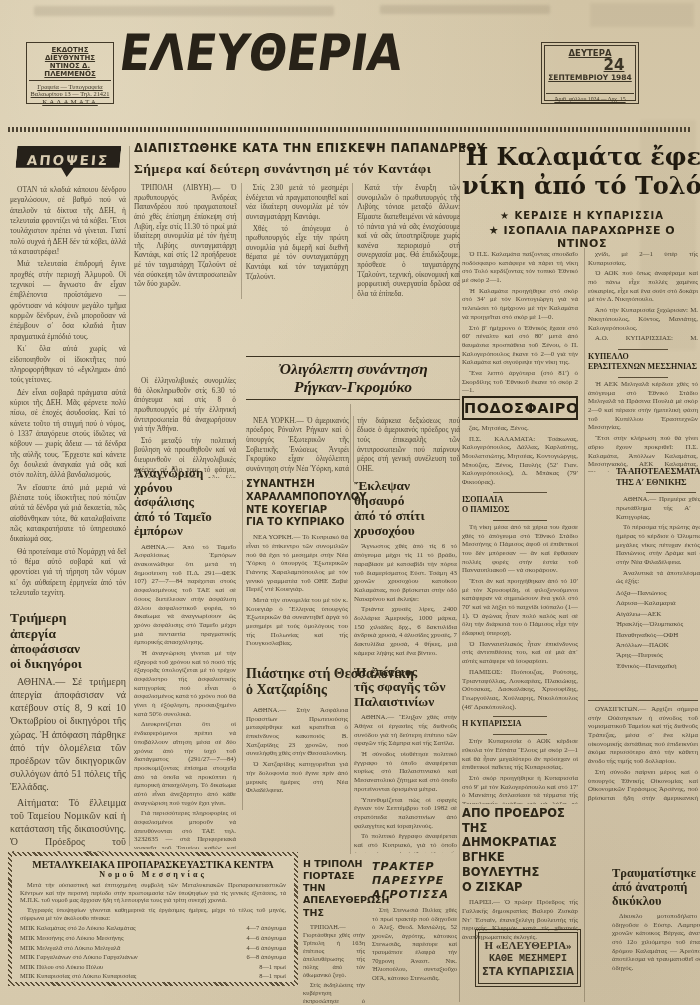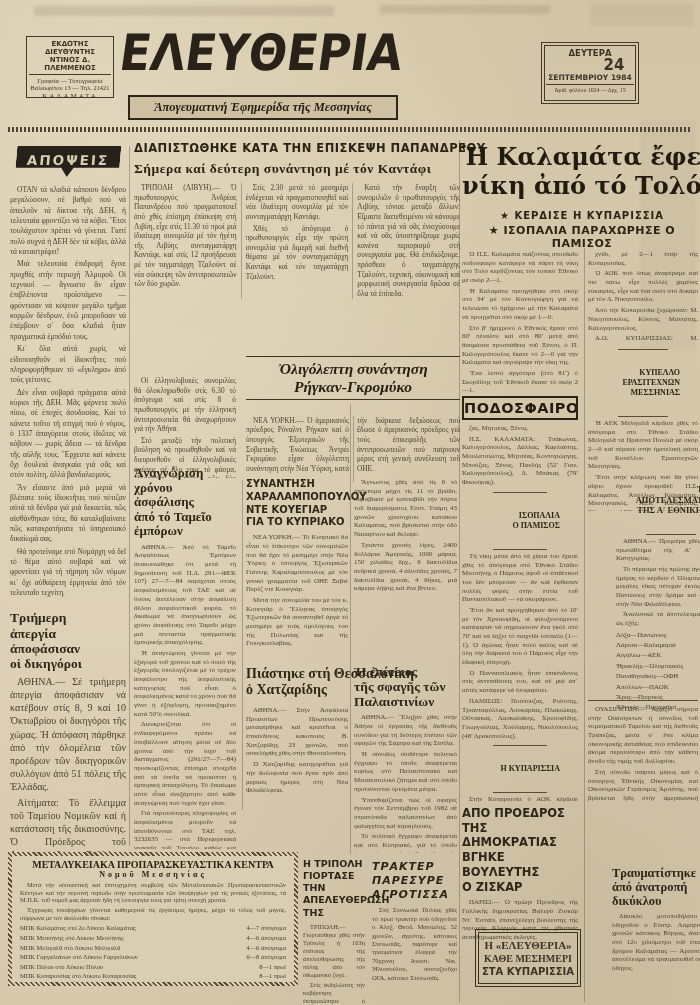--- a/index.html
+++ b/index.html
@@ -17,62 +17,59 @@
   .inner1{border:1px solid #433a29;}
   .body{font-size:7.3px;line-height:1.32;text-align:justify;color:#4a4232;}
   .body p{margin:0 0 2px;text-indent:7px;}
   .body.tight{font-size:6.9px;line-height:1.26;}
   .clip{overflow:hidden;}
   .shead{font-family:"Liberation Serif","DejaVu Serif",serif;font-weight:bold;color:#2d2718;
     line-height:1.12;white-space:pre-line;margin:0 0 4px;}
   .sanshead{font-family:"DejaVu Sans","Liberation Sans",sans-serif;font-weight:bold;color:#2d2718;
     line-height:1.28;white-space:pre-line;margin:0 0 4px;}
   .subrule{border:0;border-top:1px solid #5a4e38;width:46%;margin:5px auto 2px;}
-  .centerhead{text-align:right;font-weight:bold;color:#2d2718;line-height:1.25;white-space:pre-line;margin:18px;}
+  .centerhead{text-align:left;font-weight:bold;color:#2d2718;line-height:1.25;white-space:pre-line;margin:0;}
   .cols2{column-count:2;column-gap:8px;column-rule:1px solid rgba(92,80,58,.4);}
   .cols3{column-count:3;column-gap:9px;column-rule:1px solid rgba(92,80,58,.4);}
   .hl{display:inline-block;font-family:"DejaVu Sans","Liberation Sans",sans-serif;font-weight:900;
     color:#211b10;white-space:nowrap;transform-origin:left bottom;}
   .rrow{display:flex;justify-content:space-between;font-size:6.9px;line-height:1.5;color:#453d2d;}
   .rrow .sc{font-weight:bold;}
   .mpkframe{background:repeating-linear-gradient(45deg,#5d5038 0 1.6px,#d8cbb0 1.6px 3.6px);padding:4px;}
   .mpkinner{background:#d9cdb2;padding:3px 8px;height:100%;box-sizing:border-box;}
   .star{color:#2d2718;}
 </style>
 </head>
 <body>
 
 <div class="page">
 
   <div class="ghost" style="left:34px;top:6px;width:300px;height:10px;"></div>
   <div class="ghost" style="left:380px;top:5px;width:170px;height:9px;"></div>
   <div class="ghost" style="left:590px;top:3px;width:104px;height:24px;opacity:.5;"></div>
   <div class="ghost" style="left:640px;top:120px;width:56px;height:230px;opacity:.35;"></div>
 
-  <div class="abs box2" style="left:26px;top:36px;width:88px;height:62px;text-align:center;padding:3px 2px;box-sizing:border-box;">
+  <div class="abs box2" style="left:26px;top:42px;width:88px;height:62px;text-align:center;padding:3px 2px;box-sizing:border-box;text-decoration:underline;">
     <div style="font-size:7px;font-weight:bold;font-family:'DejaVu Sans',sans-serif;">ΕΚΔΟΤΗΣ ΔΙΕΥΘΥΝΤΗΣ</div>
     <div style="font-size:7px;font-weight:bold;font-family:'DejaVu Sans',sans-serif;border-bottom:1px solid #433a29;padding-bottom:2px;margin-bottom:2px;">ΝΤΙΝΟΣ Δ. ΠΛΕΜΜΕΝΟΣ</div>
     <div style="font-size:6.4px;">Γραφεία — Τυπογραφεία</div>
     <div style="font-size:6.4px;">Βαλαωρίτου 13 — Τηλ. 21421</div>
     <div style="font-size:7px;letter-spacing:2px;margin-top:1px;">ΚΑΛΑΜΑΤΑ</div>
   </div>
 
   <div class="abs" style="left:120px;top:26px;width:306px;height:66px;">
     <span style="display:inline-block;font-family:'DejaVu Sans','Liberation Sans',sans-serif;font-weight:900;font-size:50px;line-height:1.1;color:#282218;white-space:nowrap;transform:skewX(-8deg) scaleX(.9);transform-origin:left center;">ΕΛΕΥΘΕΡΙΑ</span>
   </div>
 
-  <div class="abs" style="left:128px;top:95px;width:262px;border:2px solid #2e2719;background:#cfc0a1;text-align:center;padding:3px 2px;font-style:italic;font-weight:bold;font-size:12.5px;color:#272014;">
-    <span>Ἀπογευματινή Ἐφημερίδα τῆς Μεσσηνίας</span>
-  </div>
-
-  <div class="abs box2" style="left:541px;top:42px;width:98px;height:62px;padding:2px;box-sizing:border-box;">
+
+  <div class="abs box2" style="left:541px;top:42px;width:98px;height:62px;padding:2px;box-sizing:border-box;text-decoration:underline;">
     <div class="inner1" style="height:100%;box-sizing:border-box;text-align:center;padding:2px 1px;font-family:'DejaVu Sans',sans-serif;">
       <div style="font-size:8.5px;font-weight:bold;">ΔΕΥΤΕΡΑ</div>
       <div style="font-size:15px;font-weight:900;line-height:1;margin-left:48px;">24</div>
-      <div style="font-size:7.5px;font-weight:bold;border-bottom:1px solid #433a29;padding-bottom:2px;margin-bottom:2px;">ΣΕΠΤΕΜΒΡΙΟΥ 1984</div>
+      <div style="font-size:7.5px;font-weight:bold;border-bottom:1px solid #433a29;padding-bottom:11px;margin-bottom:2px;">ΣΕΠΤΕΜΒΡΙΟΥ 1984</div>
       <div style="font-size:5.8px;font-family:'Liberation Serif',serif;">Ἀριθ. φύλλου 1024 — Δρχ. 15</div>
     </div>
   </div>
 
   <div class="sep" style="left:8px;top:127px;width:684px;"></div>
 
   <div class="vr" style="left:129px;top:146px;height:700px;"></div>
   <div class="vr" style="left:459px;top:140px;height:862px;"></div>
   <div class="vr" style="left:584px;top:248px;height:754px;"></div>
   <div class="vr" style="left:242px;top:480px;height:330px;"></div>
@@ -151,20 +148,24 @@
   <div class="abs" style="left:246px;top:666px;width:210px;">
     <h3 class="shead" style="font-size:14px;">Πιάστηκε στή Θεσσαλονίκη
 ὁ Χατζαρίδης</h3>
   </div>
   <div class="abs body tight clip" style="left:246px;top:706px;width:102px;height:130px;">
       <p>ΑΘΗΝΑ.— Στήν Ἀσφάλεια Προαστίων Πρωτευούσης μεταφέρθηκε καί κρατεῖται ὁ ἐπικίνδυνος κακοποιός Β. Χατζαρίδης 23 χρονῶν, πού συνελήφθη χθές στήν Θεσσαλονίκη.</p>
       <p>Ὁ Χατζαρίδης κατηγορεῖται γιά τήν δολοφονία πού ἔγινε πρίν ἀπό μερικές ἡμέρες στή Νέα Φιλαδέλφεια.</p>
     </div>
 
   <div class="abs" style="left:354px;top:478px;width:103px;">
+    <h3 class="shead" style="font-size:13.5px;">Ἔκλεψαν
+θησαυρό
+ἀπό τό σπίτι
+χρυσοχόου</h3>
     <div class="body tight">
         <p>Ἄγνωστος χθές ἀπό τίς 6 τό ἀπόγευμα μέχρι τίς 11 τό βράδυ, παραβίασε μέ κατσαβίδι τήν πόρτα τοῦ διαμερίσματος Εὐστ. Τσάμη 43 χρονῶν χρυσοχόου κατοίκου Καλαμάτας, πού βρίσκεται στήν ὁδό Ναυαρίνου καί ἔκλεψε:</p>
         <p>Τριάντα χρυσές λίρες, 2400 δολλάρια Ἀμερικῆς, 1000 μάρκα, 150 χιλιάδες δρχ., 6 δακτυλίδια ἀνδρικά χρυσά, 4 ἁλυσίδες χρυσές, 7 δακτυλίδια χρυσά, 4 θῆκες, μιά κάμερα λήψης καί ἕνα βίντεο.</p>
       </div>
   </div>
 
   <div class="abs" style="left:354px;top:664px;width:103px;">
     <h3 class="shead" style="font-size:13.5px;">Ἡ ἐπέτειος
 τῆς σφαγῆς τῶν
 Παλαιστινίων</h3>
@@ -235,21 +236,21 @@
         </div>
     </div>
   </div>
 
   <div class="abs" style="left:462px;top:142px;width:236px;text-align:center;line-height:1.22;">
     <span class="hl" style="font-size:24px;transform:none;font-family:'DejaVu Serif','Liberation Serif',serif;font-weight:900;">Ἡ Καλαμάτα ἔφερε</span><br>
     <span class="hl" style="font-size:24px;transform:none;font-family:'DejaVu Serif','Liberation Serif',serif;font-weight:900;">νίκη ἀπό τό Τολό</span>
   </div>
   <div class="abs" style="left:468px;top:208px;width:228px;font-family:'DejaVu Sans',sans-serif;font-weight:bold;color:#2b2415;">
     <div style="font-size:10px;letter-spacing:1px;margin:2px 0 3px;text-align:center;"><span class="star">★</span> <span>ΚΕΡΔΙΣΕ Η ΚΥΠΑΡΙΣΣΙΑ</span></div>
-    <div style="font-size:11px;letter-spacing:.5px;text-align:center;"><span class="star">★</span> <span>ΙΣΟΠΑΛΙΑ ΠΑΡΑΧΩΡΗΣΕ Ο ΠΑΜΙΣΟΣ</span></div>
+    <div style="font-size:11px;letter-spacing:.5px;text-align:center;"><span class="star">★</span> <span>ΙΣΟΠΑΛΙΑ ΠΑΡΑΧΩΡΗΣΕ Ο ΝΤΙΝΟΣ</span></div>
   </div>
   <div class="abs body tight clip" style="left:462px;top:250px;width:116px;height:146px;">
       <p>Ὁ Π.Σ. Καλαμάτα παίζοντας σπουδαῖο ποδόσφαιρο κατάφερε νά πάρει τή νίκη στό Τολό κερδίζοντας τόν τοπικό Ἐθνικό μέ σκόρ 2—1.</p>
       <p>Ἡ Καλαμάτα προηγήθηκε στό σκόρ στό 34′ μέ τόν Κοντογιώργη γιά νά τελειώσει τό ἡμίχρονο μέ τήν Καλαμάτα νά προηγεῖται στό σκόρ μέ 1—0.</p>
       <p>Στό β′ ἡμίχρονο ὁ Ἐθνικός ἔχασε στό 60′ πέναλτυ καί στό 80′ μετά ἀπό θαυμάσια προσπάθεια τοῦ Ξένου, ὁ Π. Καλογερόπουλος ἔκανε τό 2—0 γιά τήν Καλαμάτα καί σιγούρεψε τήν νίκη της.</p>
       <p>Ἕνα λεπτό ἀργότερα (στό 81′) ὁ Σκορδίλης τοῦ Ἐθνικοῦ ἔκανε τό σκόρ 2—1.</p>
     </div>
   <div class="abs body tight clip" style="left:588px;top:250px;width:110px;height:92px;">
       <p>χνίδι, μέ 2—1 ὑπέρ τῆς Κυπαρισσίας.</p>
       <p>Ὁ ΑΟΚ πού ὅπως ἀναφέραμε καί πιό πάνω εἶχε πολλές χαμένες εὐκαιρίες, εἶχε καί ἕνα σούτ στό δοκάρι μέ τόν Δ. Νικητόπουλο.</p>
@@ -352,21 +353,21 @@
 ΤΗΣ ΔΗΜΟΚΡΑΤΙΑΣ
 ΒΓΗΚΕ ΒΟΥΛΕΥΤΗΣ
 Ο ΖΙΣΚΑΡ</h3>
     <div class="body tight">
         <p>ΠΑΡΙΣΙ.— Ὁ πρώην Πρόεδρος τῆς Γαλλικῆς δημοκρατίας Βαλερύ Ζισκάρ Ντ᾽ Ἐσταίν, ἐπανεξελέγη βουλευτής τῆς περιοχῆς Κλερμόν κατά τίς χθεσινές ἀναπληρωματικές ἐκλογές.</p>
       </div>
   </div>
 
   <div class="abs" style="left:478px;top:932px;width:100px;border:1.5px solid #3c3321;outline:1px solid #3c3321;outline-offset:2px;text-align:center;padding:6px 2px;box-sizing:border-box;">
     <div style="font-size:11px;font-weight:bold;">Η «ΕΛΕΥΘΕΡΙΑ»</div>
-    <div style="font-size:10px;font-weight:900;font-family:Liberation Serif, serif;margin-top:2px;">ΚΑΘΕ ΜΕΣΗΜΕΡΙ</div>
+    <div style="font-size:10px;font-weight:900;font-family:Liberation Mono, monospace;margin-top:2px;">ΚΑΘΕ ΜΕΣΗΜΕΡΙ</div>
     <div style="font-size:10px;font-weight:900;font-family:'DejaVu Sans',sans-serif;margin-top:2px;">ΣΤΑ ΚΥΠΑΡΙΣΣΙΑ</div>
   </div>
 
   <div class="abs" style="left:588px;top:866px;width:110px;margin-left:24px;">
     <h3 class="shead" style="font-size:12.5px;">Τραυματίστηκε
 ἀπό ἀνατροπή
 δικύκλου</h3>
     <div class="body tight">
         <p>Δίκυκλο μοτοποδήλατο πού ὁδηγοῦσε ὁ Εὐστρ. Λαμπρινός, 48 χρονῶν κάτοικος Βέργας, ἀνατράπηκε στό 12ο χιλιόμετρο τοῦ ἐπαρχιακοῦ δρόμου Καλαμάτας — Ἀρεόπολης, μέ ἀποτέλεσμα νά τραυματισθεῖ σοβαρά ὁ ὁδηγός.</p>
       </div>

